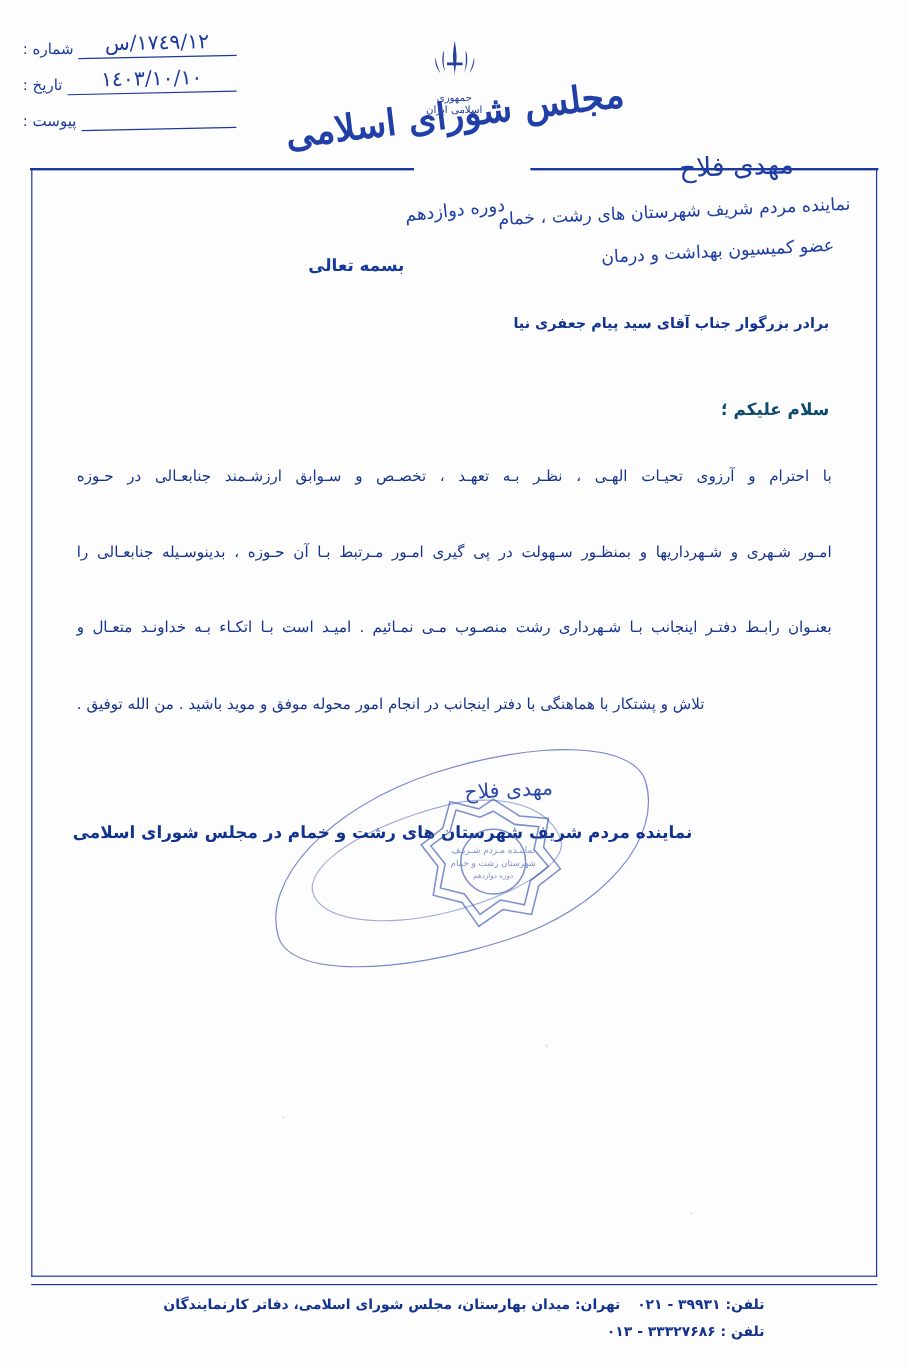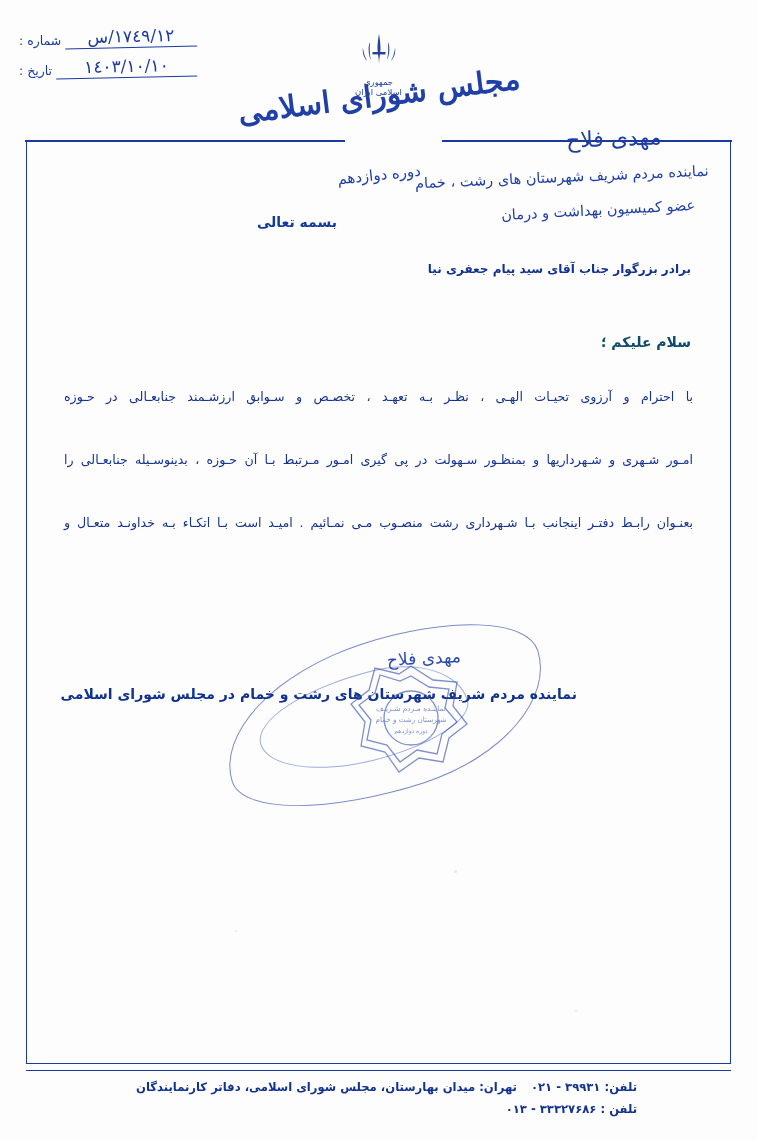--- a/index.html
+++ b/index.html
@@ -317,20 +317,24 @@
 <div class="page">
 
   <div class="reg-block">
     <div class="reg-row">
       <span class="reg-value">۱۷٤۹/۱۲/س</span>
       <span class="reg-label">شماره :</span>
     </div>
     <div class="reg-row">
       <span class="reg-value">۱٤۰۳/۱۰/۱۰</span>
       <span class="reg-label">تاریخ :</span>
+    </div>
+    <div class="reg-row empty">
+      <span class="reg-value"></span>
+      <span class="reg-label">پیوست :</span>
     </div>
   </div>
 
   <div class="frame"></div>
 
   <div class="letterhead">
 
     <div class="emblem">
       <svg width="46" height="44" viewBox="0 0 46 44" aria-hidden="true">
         <g fill="#23409c">
@@ -354,20 +358,21 @@
 
     <div class="basmala">بسمه تعالی</div>
   </div>
 
   <div class="body-wrap">
     <p class="salutation">برادر بزرگوار جناب آقای سید پیام جعفری نیا</p>
     <p class="greeting">سلام علیکم ؛</p>
     <p class="para">با احترام و آرزوی تحیـات الهـی ، نظـر بـه تعهـد ، تخصـص و سـوابق ارزشـمند جنابعـالی در حـوزه</p>
     <p class="para">امـور شـهری و شـهرداریها و بمنظـور سـهولت در پی گیری امـور مـرتبط بـا آن حـوزه ، بدینوسـیله جنابعـالی را</p>
     <p class="para">بعنـوان رابـط دفتـر اینجانب بـا شـهرداری رشت منصـوب مـی نمـائیم . امیـد است بـا اتکـاء بـه خداونـد متعـال و</p>
+    <p class="para last">تلاش و پشتکار با هماهنگی با دفتر اینجانب در انجام امور محوله موفق و موید باشید . من الله توفیق .</p>
   </div>
 
   <div class="sig-area">
     <div class="sig-swoosh"></div>
     <div class="sig-swoosh2"></div>
     <div class="sig-name">مهدی فلاح</div>
     <div class="sig-title">نماینده مردم شریف شهرستان های رشت و خمام در مجلس شورای اسلامی</div>
   </div>
 
   <div class="stamp">

